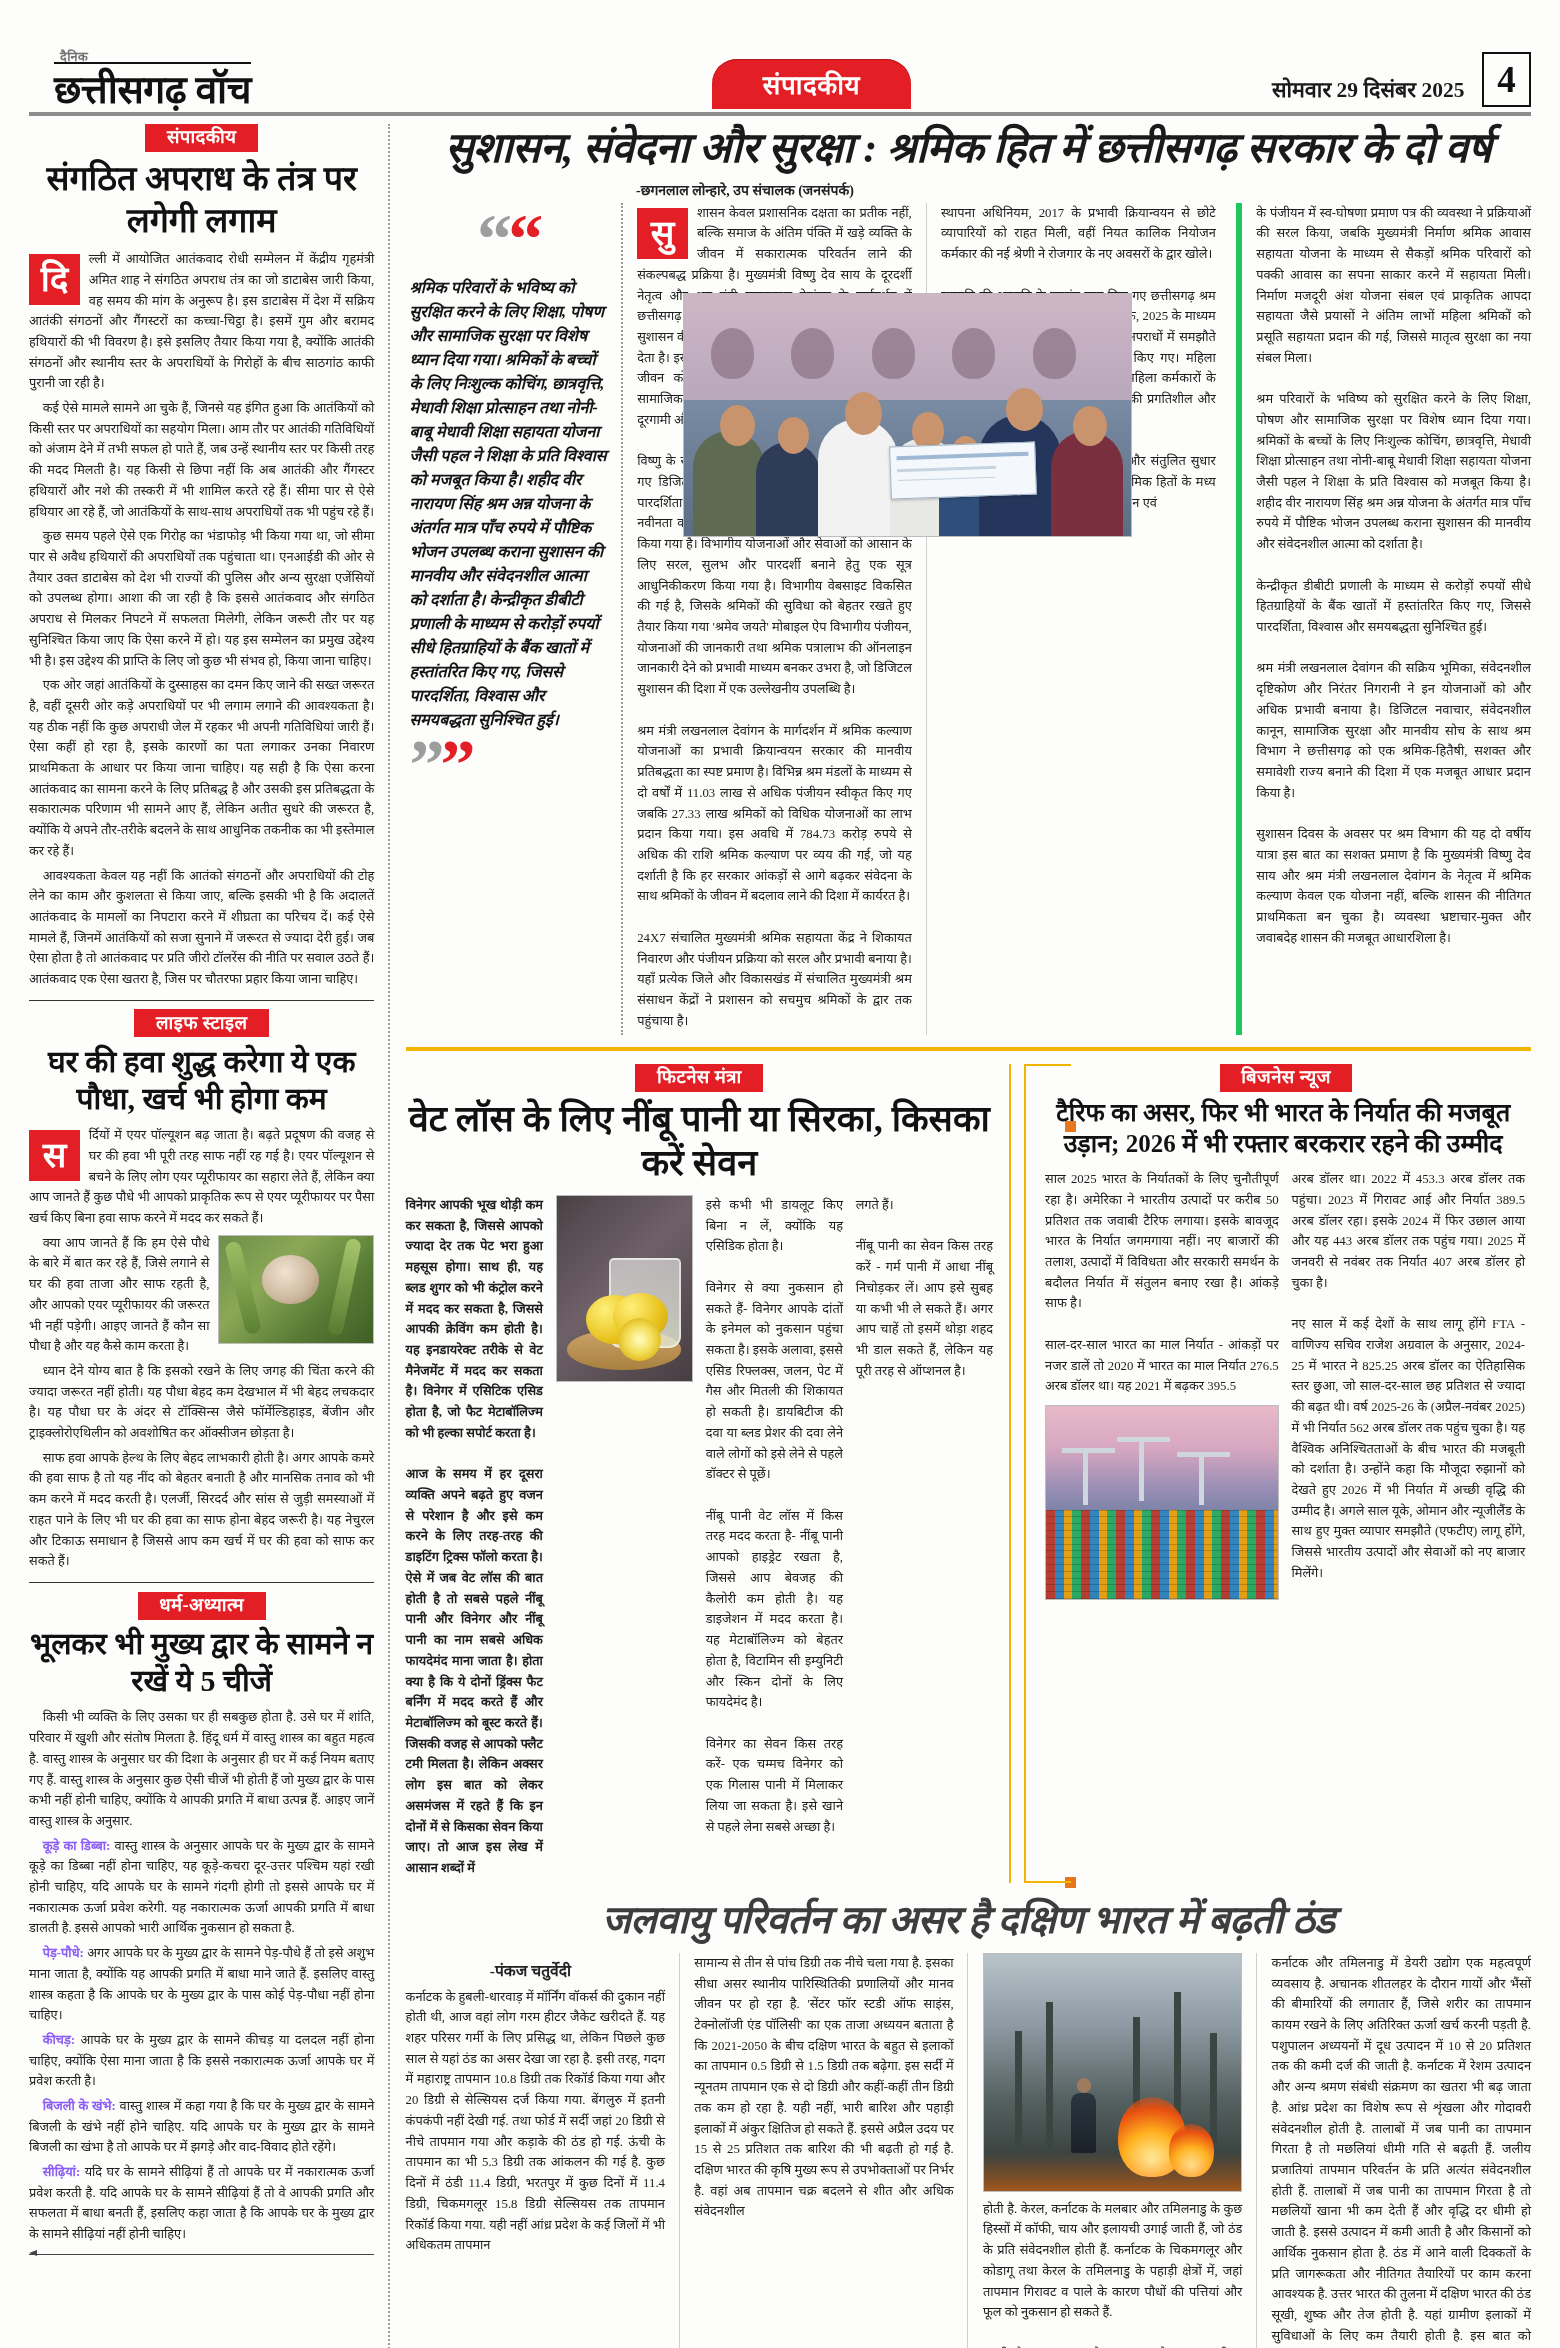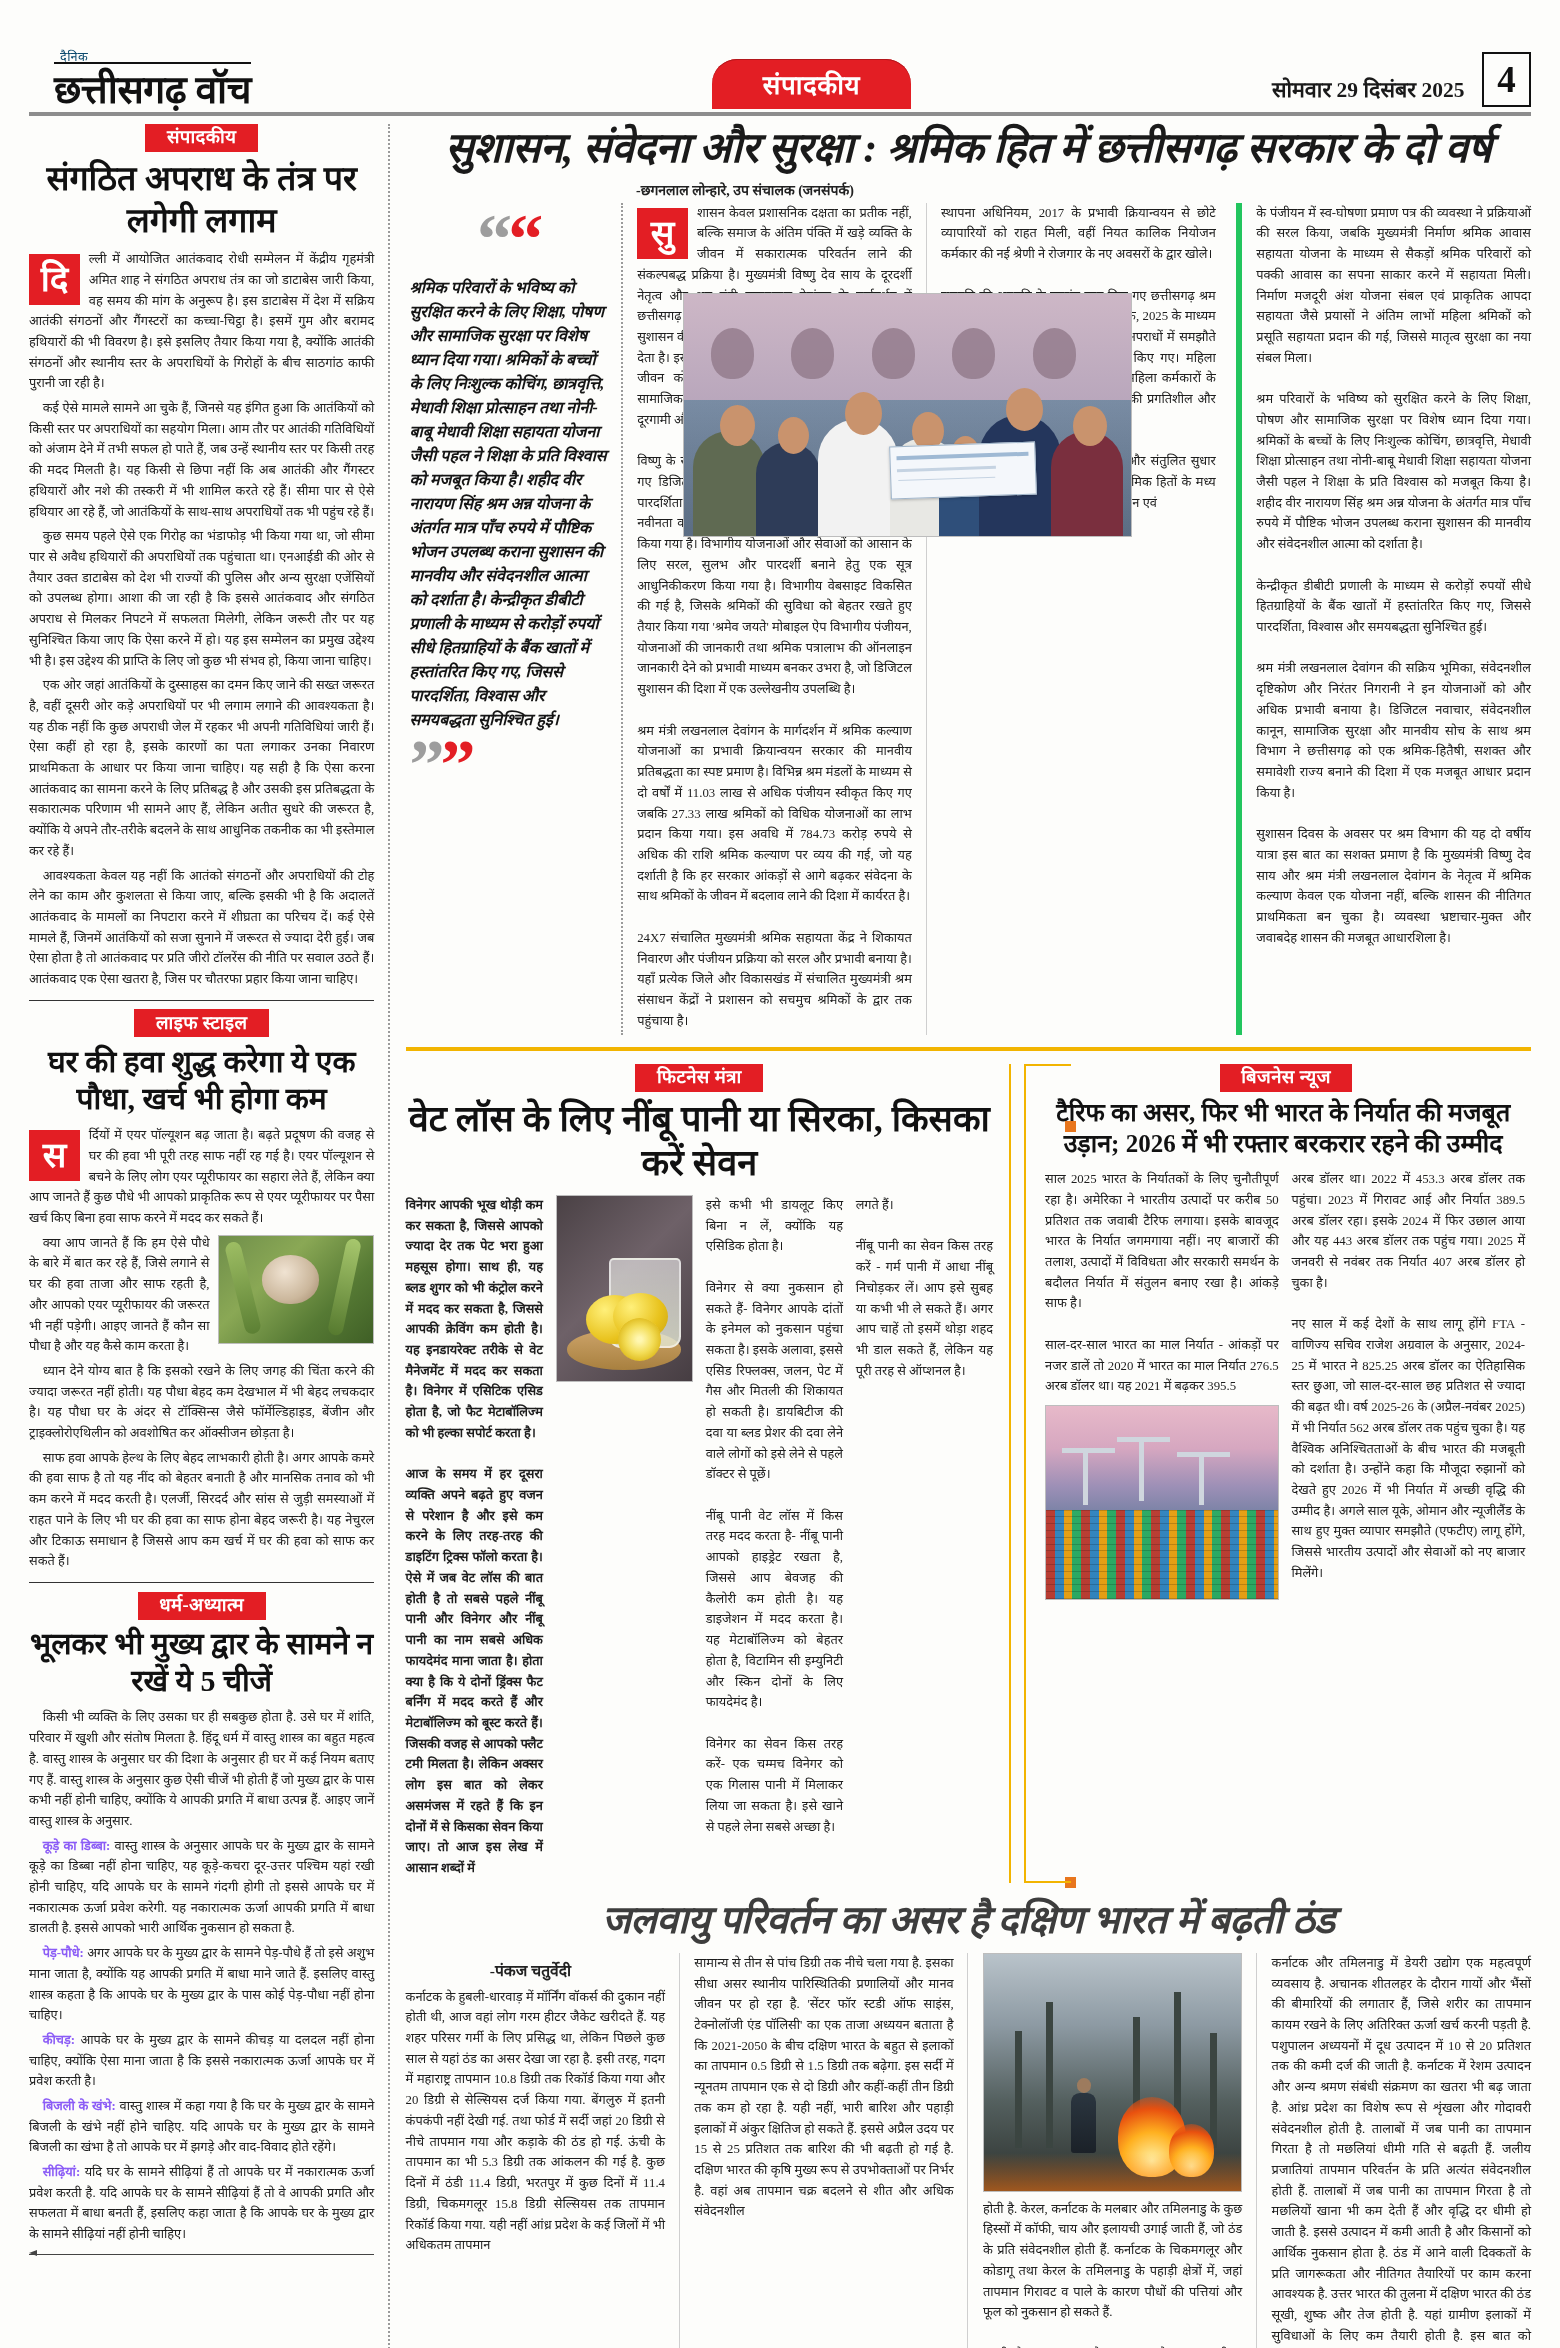--- a/index.html
+++ b/index.html
@@ -21,21 +21,21 @@
   
   .masthead {
     display: flex;
     align-items: flex-end;
     height: 84px;
     position: relative;
   }
   .logo-block { width: 322px; padding-left: 25px; line-height: 1; }
   .logo-small {
     font-family: "Liberation Serif", serif;
-    font-size: 12.7px; font-weight: 400; color: #0c4a6e;
+    font-size: 12.7px; font-weight: 700; color: #737373;
     letter-spacing: 0.5px; margin-left: 5.9px;
   }
   .logo-main {
     font-family: "Liberation Serif", serif;
     font-size: 39px; font-weight: 700; color: #111;
     letter-spacing: -0.5px; margin-top: -2px;
     border-top: 2px solid #111; padding-top: 6px; display: inline-block;
   }
   .section-flag-wrap { flex: 1; display: flex; justify-content: center; align-items: flex-end; }
   .section-flag {

